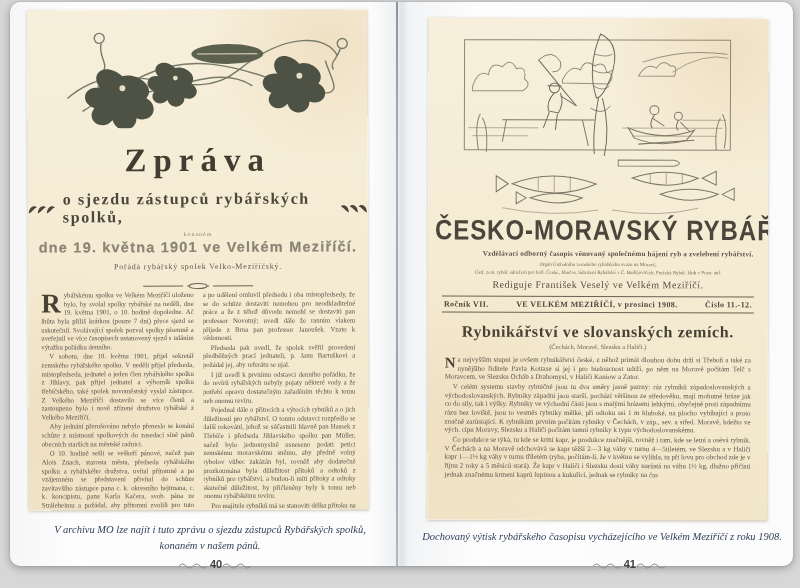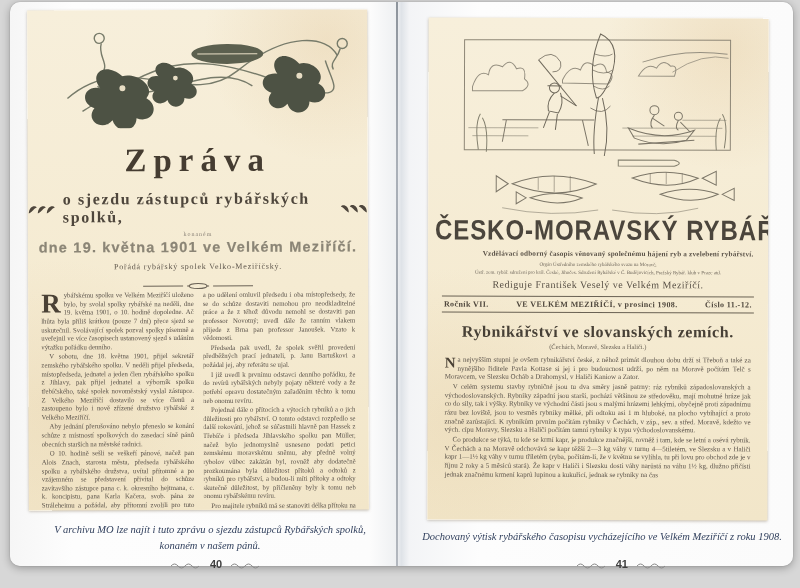--- a/index.html
+++ b/index.html
@@ -100,21 +100,21 @@
   .art p { font-size:7px; line-height:1.24; }
 
   
   .caption {
     position:absolute; font-family:Liberation Serif, serif; font-style:italic;
     font-size:10.5px; color:#32415e; text-align:center; line-height:1.5;
   }
   .caption-left  { left:18px;  top:520px; width:364px; }
   .caption-right { left:408px; top:527px; width:368px; }
   .pageno-row {
-    position:absolute; display:flex; align-items:center; justify-content:center; gap:8px;
+    position:absolute; display:flex; align-items:center; justify-content:center; 
     width:120px; color:#4a4a4a;
   }
   .pageno-row.left  { left:146px; top:553px; }
   .pageno-row.right { left:538px; top:553px;justify-content:flex-end; }
   .pageno { font-family:"Liberation Sans",sans-serif; font-size:11px; font-weight:bold; color:#3f3f3f; }
   svg { display:inline-block; vertical-align:middle; }
 </style>
 </head>
 <body>
 

